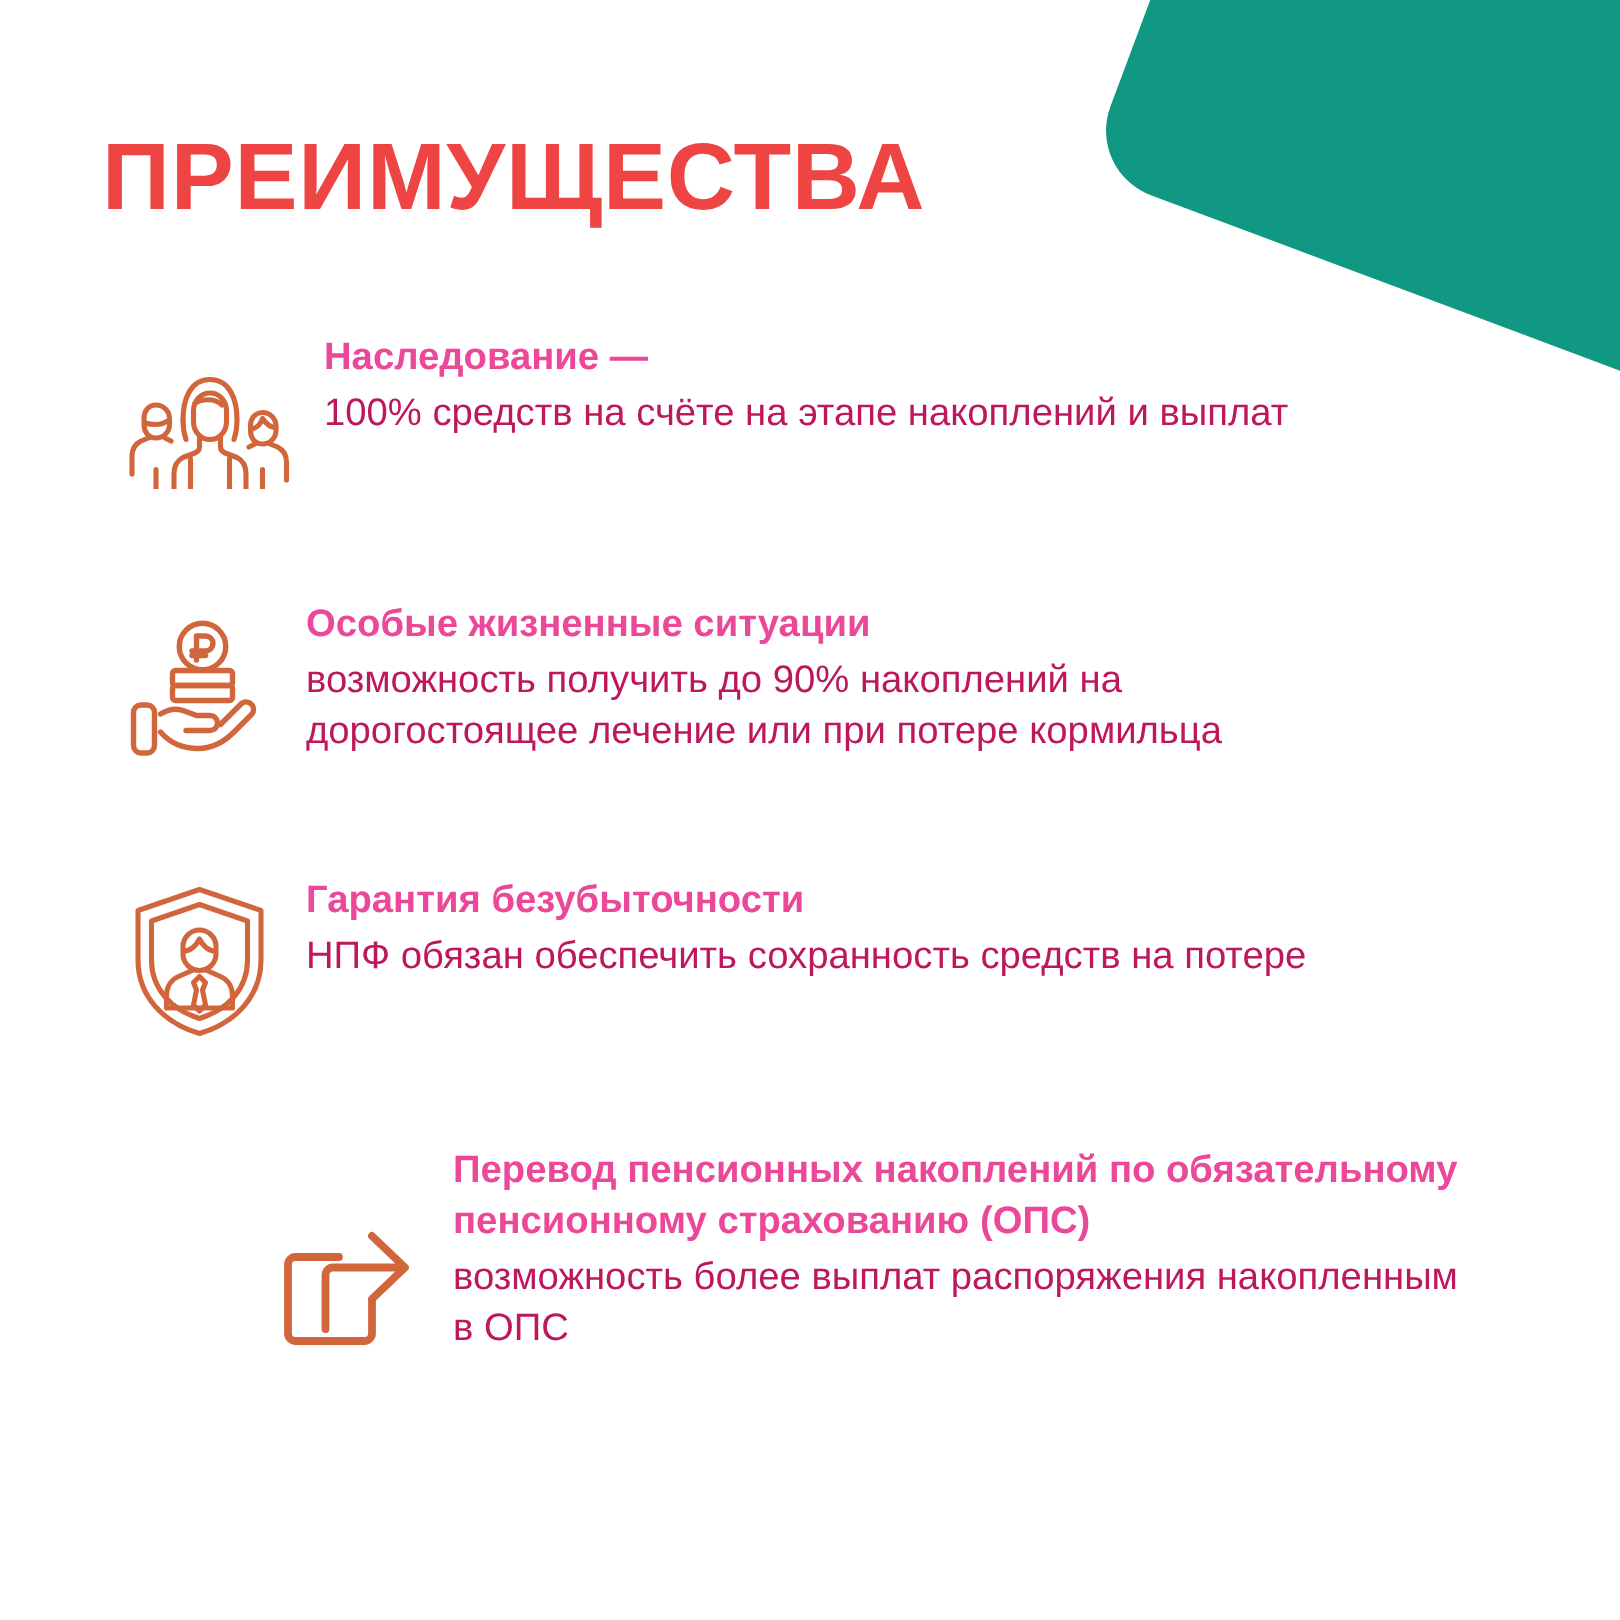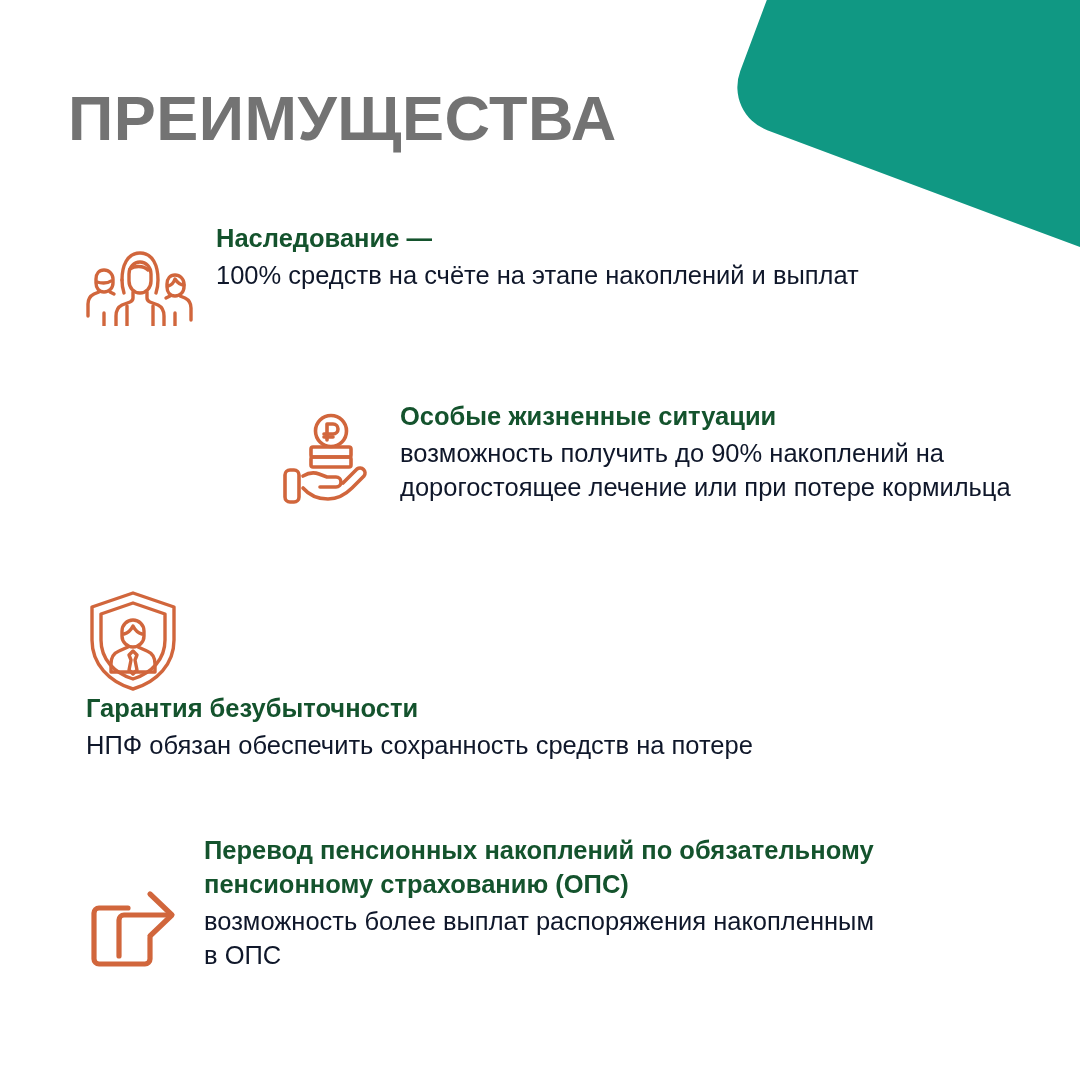--- a/index.html
+++ b/index.html
@@ -32,21 +32,21 @@
 
   
   .page-title {
     position: absolute;
     left: 68px;
     top: 57px;
     font-size: 63px;
     line-height: 1.05;
     font-weight: 700;
     letter-spacing: 0.5px;
-    color: #737373;
+    color: #ef4444;
     white-space: nowrap;
     margin-top: 28px;
   }
 
   
   .benefits {
     position: absolute;
     left: 0;
     top: 222px;
     width: 1080px;
@@ -65,46 +65,46 @@
     align-items: flex-start;
   }
   .benefit-icon svg {
     display: block;
   }
   .benefit-body {
     flex: 1 1 auto;
     max-width: 680px;
   }
   .benefit-heading {
-    color: #14532d;
+    color: #ec4899;
     font-weight: 700;
     font-size: 25.5px;
     line-height: 1.33;
     margin: 0 0 2px 0;
   }
   .benefit-text {
-    color: #0f172a;
+    color: #be185d;
     font-weight: 400;
     font-size: 25.5px;
     line-height: 1.34;
     margin: 0;
   }
 
   
   .benefit.b1 { margin-top: 0px; }
   .benefit.b1 .benefit-icon { padding-top: 12px; }
   .benefit.b1 .benefit-body { padding-left: 12px; }
 
-  .benefit.b2 { margin-top: 74px; justify-content: flex-end; }
+  .benefit.b2 { margin-top: 74px; }
   .benefit.b2 .benefit-icon { padding-top: 12px; }
 
-  .benefit.b3 { margin-top: 72px; flex-direction: column; }
+  .benefit.b3 { margin-top: 72px; }
   .benefit.b3 .benefit-icon { padding-top: 6px; }
 
-  .benefit.b4 { margin-top: 72px; }
+  .benefit.b4 { margin-top: 72px; justify-content: center; }
   .benefit.b4 .benefit-icon { padding-top: 52px; }
 </style>
 </head>
 <body>
 
 <div id="page">
 
   <div class="corner-shape"></div>
 
   <h1 class="page-title">ПРЕИМУЩЕСТВА</h1>

